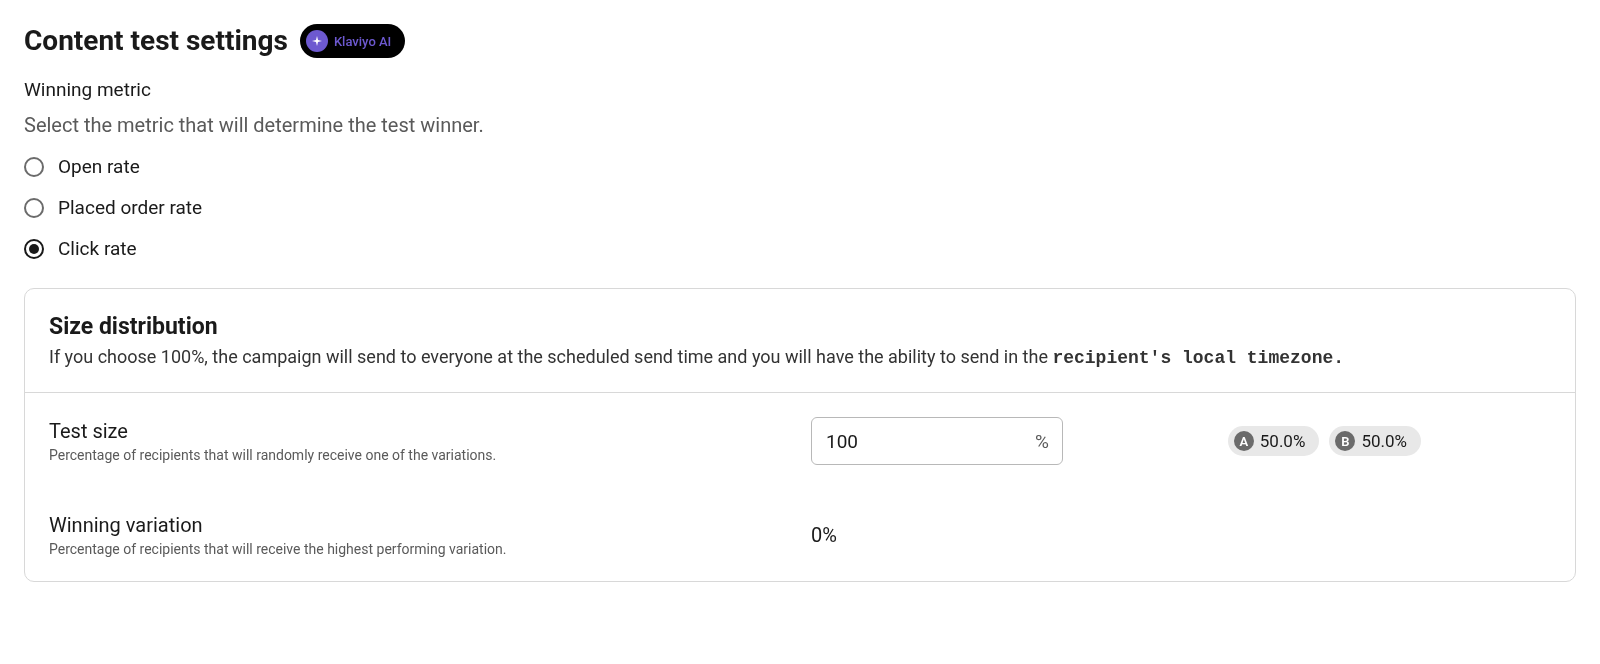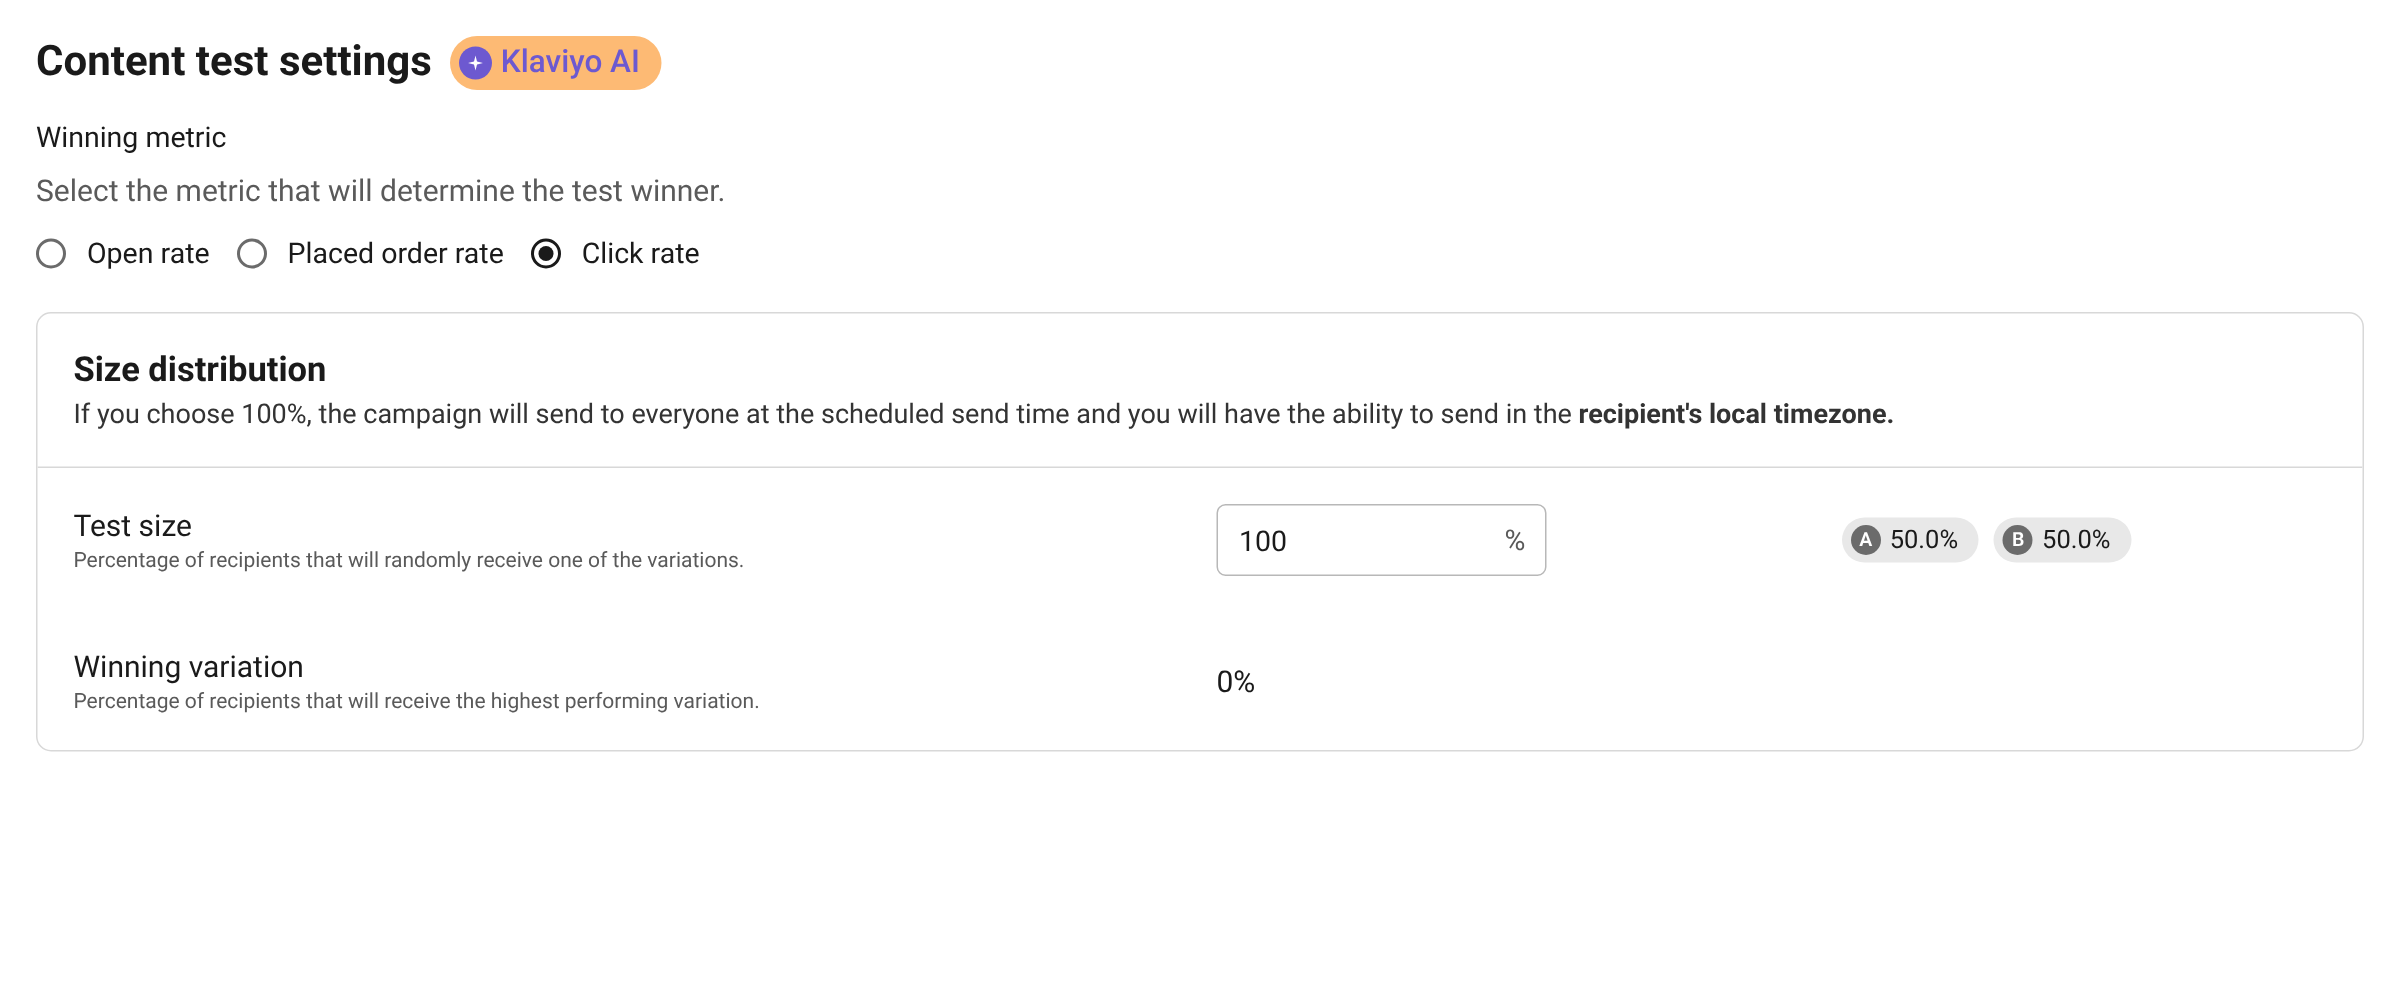--- a/index.html
+++ b/index.html
@@ -22,25 +22,25 @@
     }
     .page-title {
       font-size: 28px;
       font-weight: 700;
       color: #1a1a1a;
     }
     .ai-badge {
       display: inline-flex;
       align-items: center;
       gap: 6px;
-      background: #fdba74;
+      background: #000000;
       color: #6d59d0;
       padding: 6px 14px 6px 6px;
       border-radius: 20px;
-      font-size: 21px;
+      font-size: 13px;
       font-weight: 500;
     }
     .ai-badge-icon {
       width: 22px;
       height: 22px;
       background: #6d59d0;
       border-radius: 50%;
       display: flex;
       align-items: center;
       justify-content: center;
@@ -51,21 +51,21 @@
       margin-bottom: 2px;
     }
     .section-sub {
       font-size: 20px;
       color: #5a5a5a;
       margin-bottom: 18px;
       margin-top: 12px;
     }
     .radio-group {
       display: flex;
-      flex-direction: row;
+      flex-direction: column;
       gap: 18px;
       margin-bottom: 28px;
     }
     .radio-row {
       display: flex;
       align-items: center;
       gap: 14px;
       cursor: pointer;
     }
     .radio-outer {
@@ -110,20 +110,21 @@
       font-weight: 700;
       color: #1a1a1a;
       margin-bottom: 6px;
     }
     .panel-header-desc {
       font-size: 18px;
       color: #333333;
     }
     .panel-header-desc .bold {
       font-weight: 700;
+      font-family: Liberation Mono, monospace;
     }
     .panel-body {
       padding: 24px;
     }
     .settings-row {
       display: flex;
       align-items: center;
       gap: 12px;
     }
     .settings-row + .settings-row {
@@ -139,21 +140,21 @@
     }
     .settings-left-desc {
       font-size: 14px;
       color: #5a5a5a;
     }
     .settings-mid {
       flex: 0 0 220px;
     }
     .input-wrap {
       position: relative;
-      width: 220px;
+      width: 252px;
     }
     .text-input {
       width: 100%;
       height: 48px;
       border: 1px solid #b8b8b8;
       border-radius: 6px;
       padding: 0 40px 0 14px;
       font-size: 19px;
       color: #1a1a1a;
       font-family: inherit;

